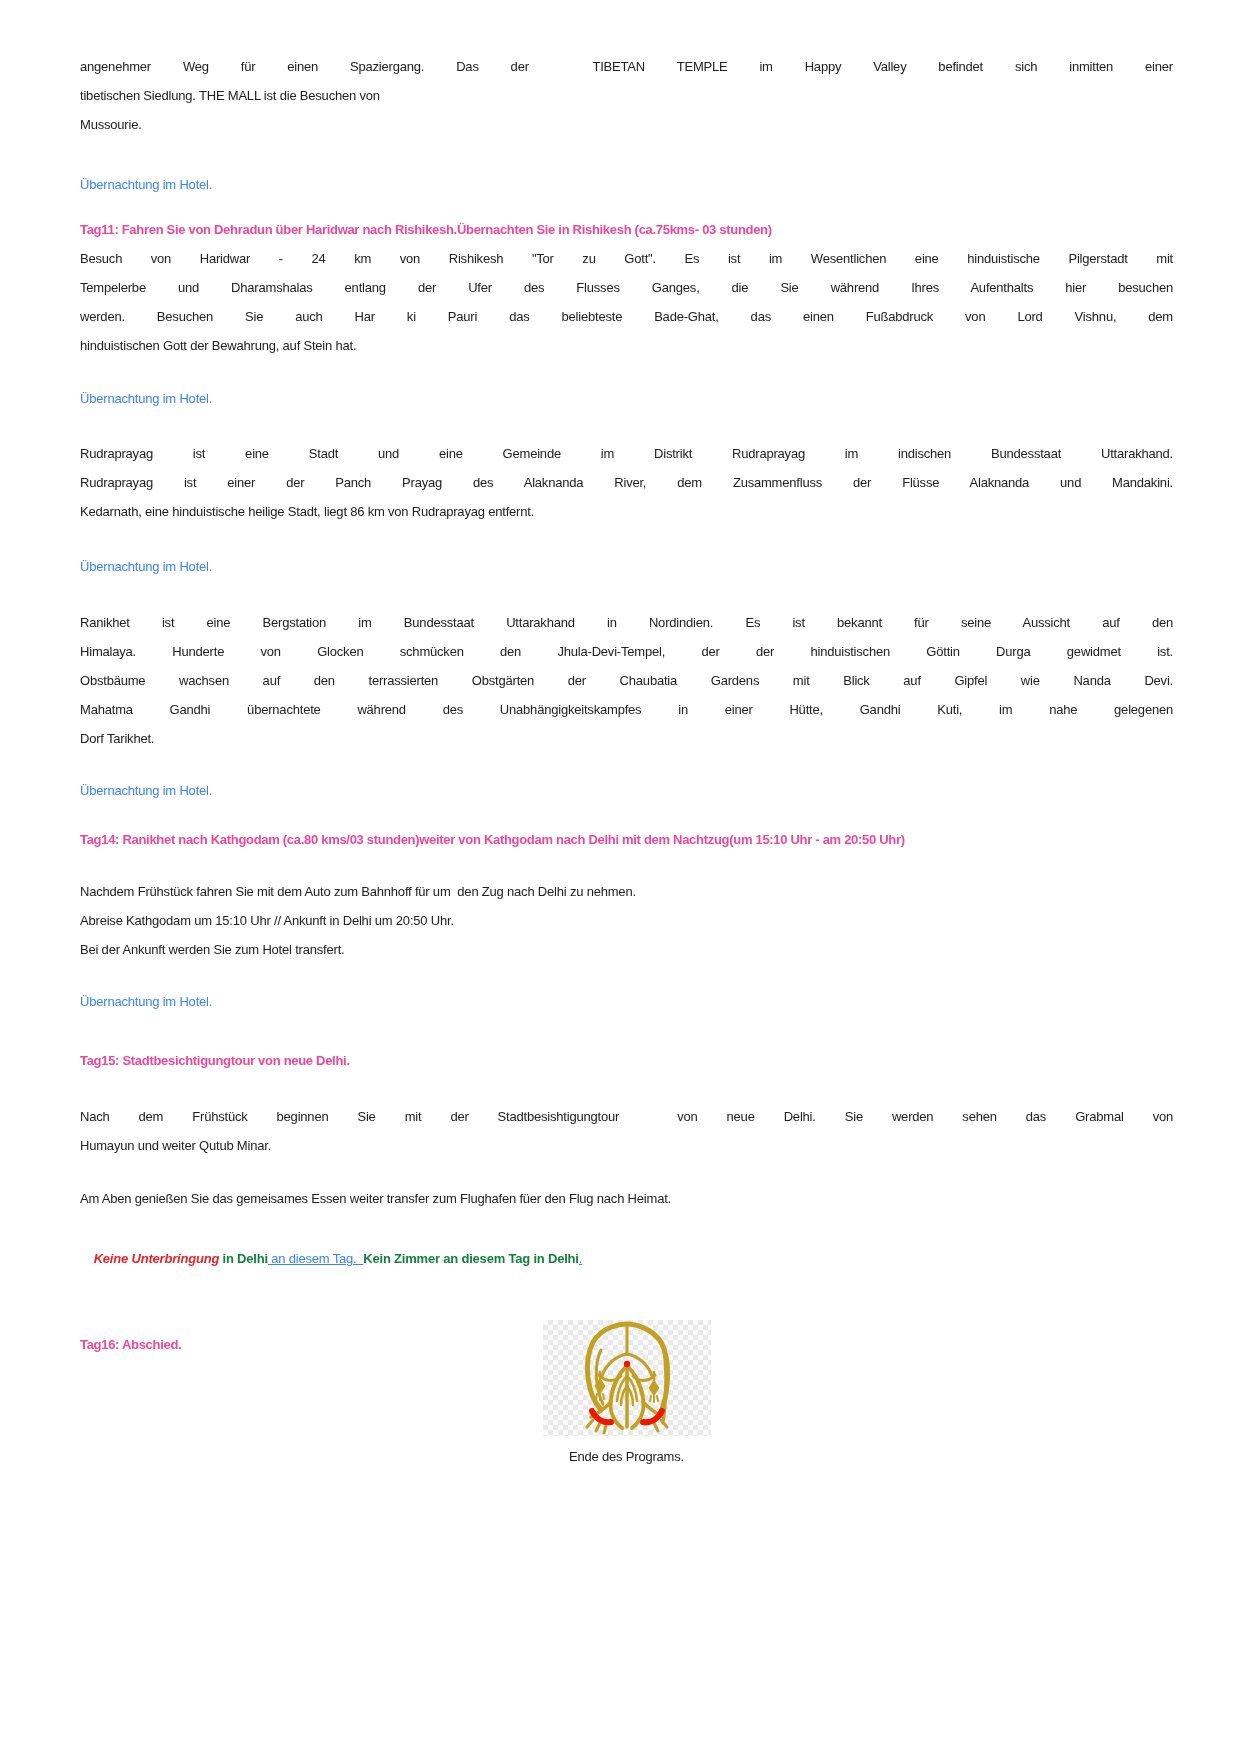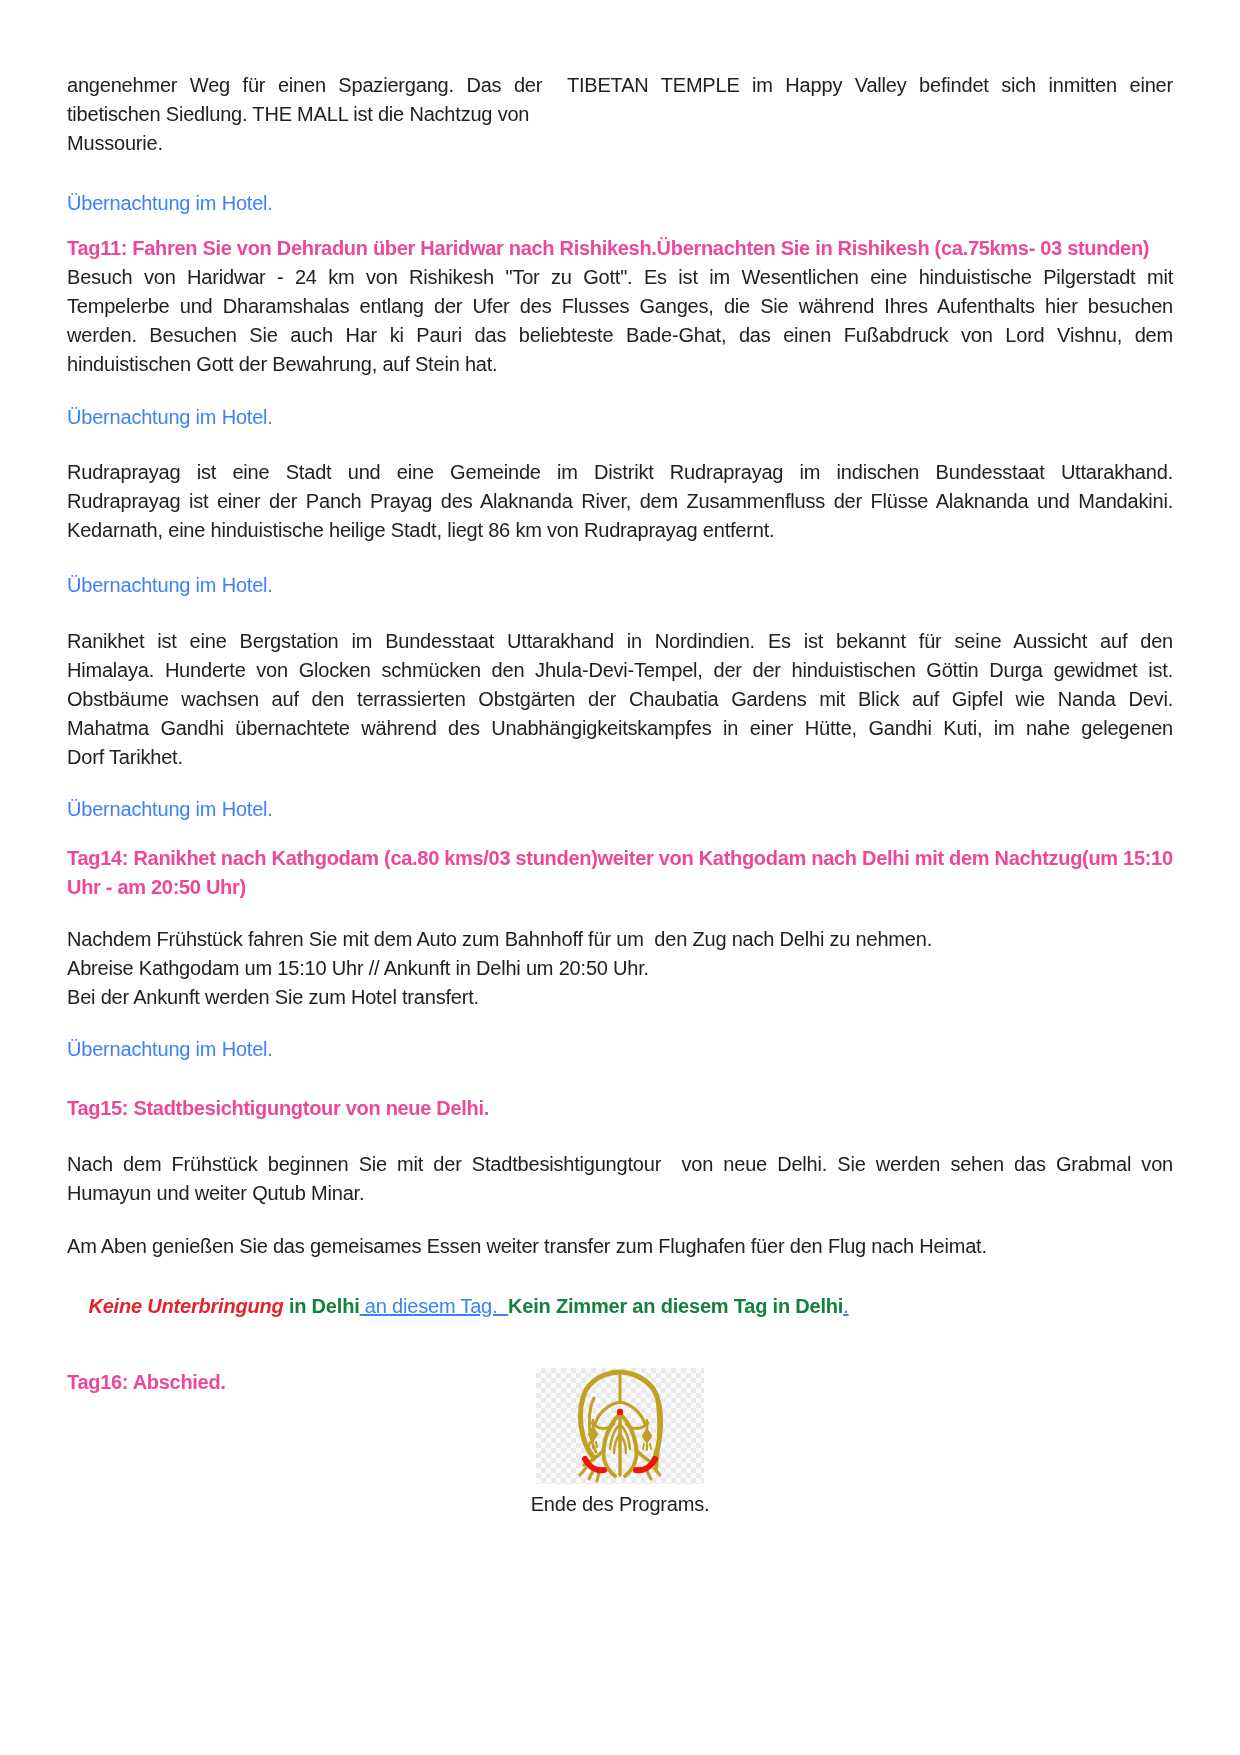--- a/index.html
+++ b/index.html
@@ -2,54 +2,55 @@
 <html><head>
 <meta charset="utf-8">
 <style>
   html,body{margin:0;padding:0;background:#ffffff;}
   body{
     width:1240px;min-height:1755px;
     font-family:"Liberation Sans", sans-serif;
     color:#212121;
   }
   .doc{
-    padding:71px 67px 0 67px;
-    font-size:20px;
+    padding:52px 67px 0 67px;
+    font-size:13px;
     line-height:29px;
     letter-spacing:-0.2px;
+    margin-left:13px;
   }
   .line{white-space:pre-wrap;text-align:left;}
   .j{white-space:pre-wrap;text-align:justify;text-align-last:justify;}
   .heading{font-weight:700;color:#ec4899;letter-spacing:-0.3px;}
   .overnight{color:#3b82f6;}
   .red-it{color:#e3242b;font-weight:700;font-style:italic;text-align:center;}
   .red-b{color:#15803d;font-weight:700;}
   .blk{color:#3b82f6;text-decoration:underline;}
   .redline{white-space:pre-wrap;}
   .tag16row{position:relative;height:116px;}
-  .tag16row .heading{position:absolute;left:0;top:0;text-align:center;}
+  .tag16row .heading{position:absolute;left:0;top:10px;text-align:center;}
   .logo-box{
     width:168px;height:116px;margin:0 auto;
     background-color:#fbfbfb;
     background-image:
       linear-gradient(45deg,#e9e9e9 25%,transparent 25%,transparent 75%,#e9e9e9 75%),
       linear-gradient(45deg,#e9e9e9 25%,transparent 25%,transparent 75%,#e9e9e9 75%);
     background-size:10px 10px;
     background-position:0 0,5px 5px;
   }
   .ende{text-align:center;margin-top:6px;}
 </style>
 </head>
 <body>
 
 <div class="doc">
 
   <div>
     <div class="j">angenehmer Weg für einen Spaziergang. Das der  TIBETAN TEMPLE im Happy Valley befindet sich inmitten einer</div>
-    <div class="line">tibetischen Siedlung. THE MALL ist die Nachtzug von</div>
+    <div class="line">tibetischen Siedlung. THE MALL ist die Besuchen von</div>
     <div class="line">Mussourie.</div>
   </div>
 
   <div class="line overnight" style="margin-top:31px">Übernachtung im Hotel.</div>
 
   <div class="line heading" style="margin-top:16px">Tag11: Fahren Sie von Dehradun über Haridwar nach Rishikesh.Übernachten Sie in Rishikesh (ca.75kms- 03 stunden)</div>
   <div>
     <div class="j">Besuch von Haridwar - 24 km von Rishikesh "Tor zu Gott". Es ist im Wesentlichen eine hinduistische Pilgerstadt mit</div>
     <div class="j">Tempelerbe und Dharamshalas entlang der Ufer des Flusses Ganges, die Sie während Ihres Aufenthalts hier besuchen</div>
     <div class="j">werden. Besuchen Sie auch Har ki Pauri das beliebteste Bade-Ghat, das einen Fußabdruck von Lord Vishnu, dem</div>

